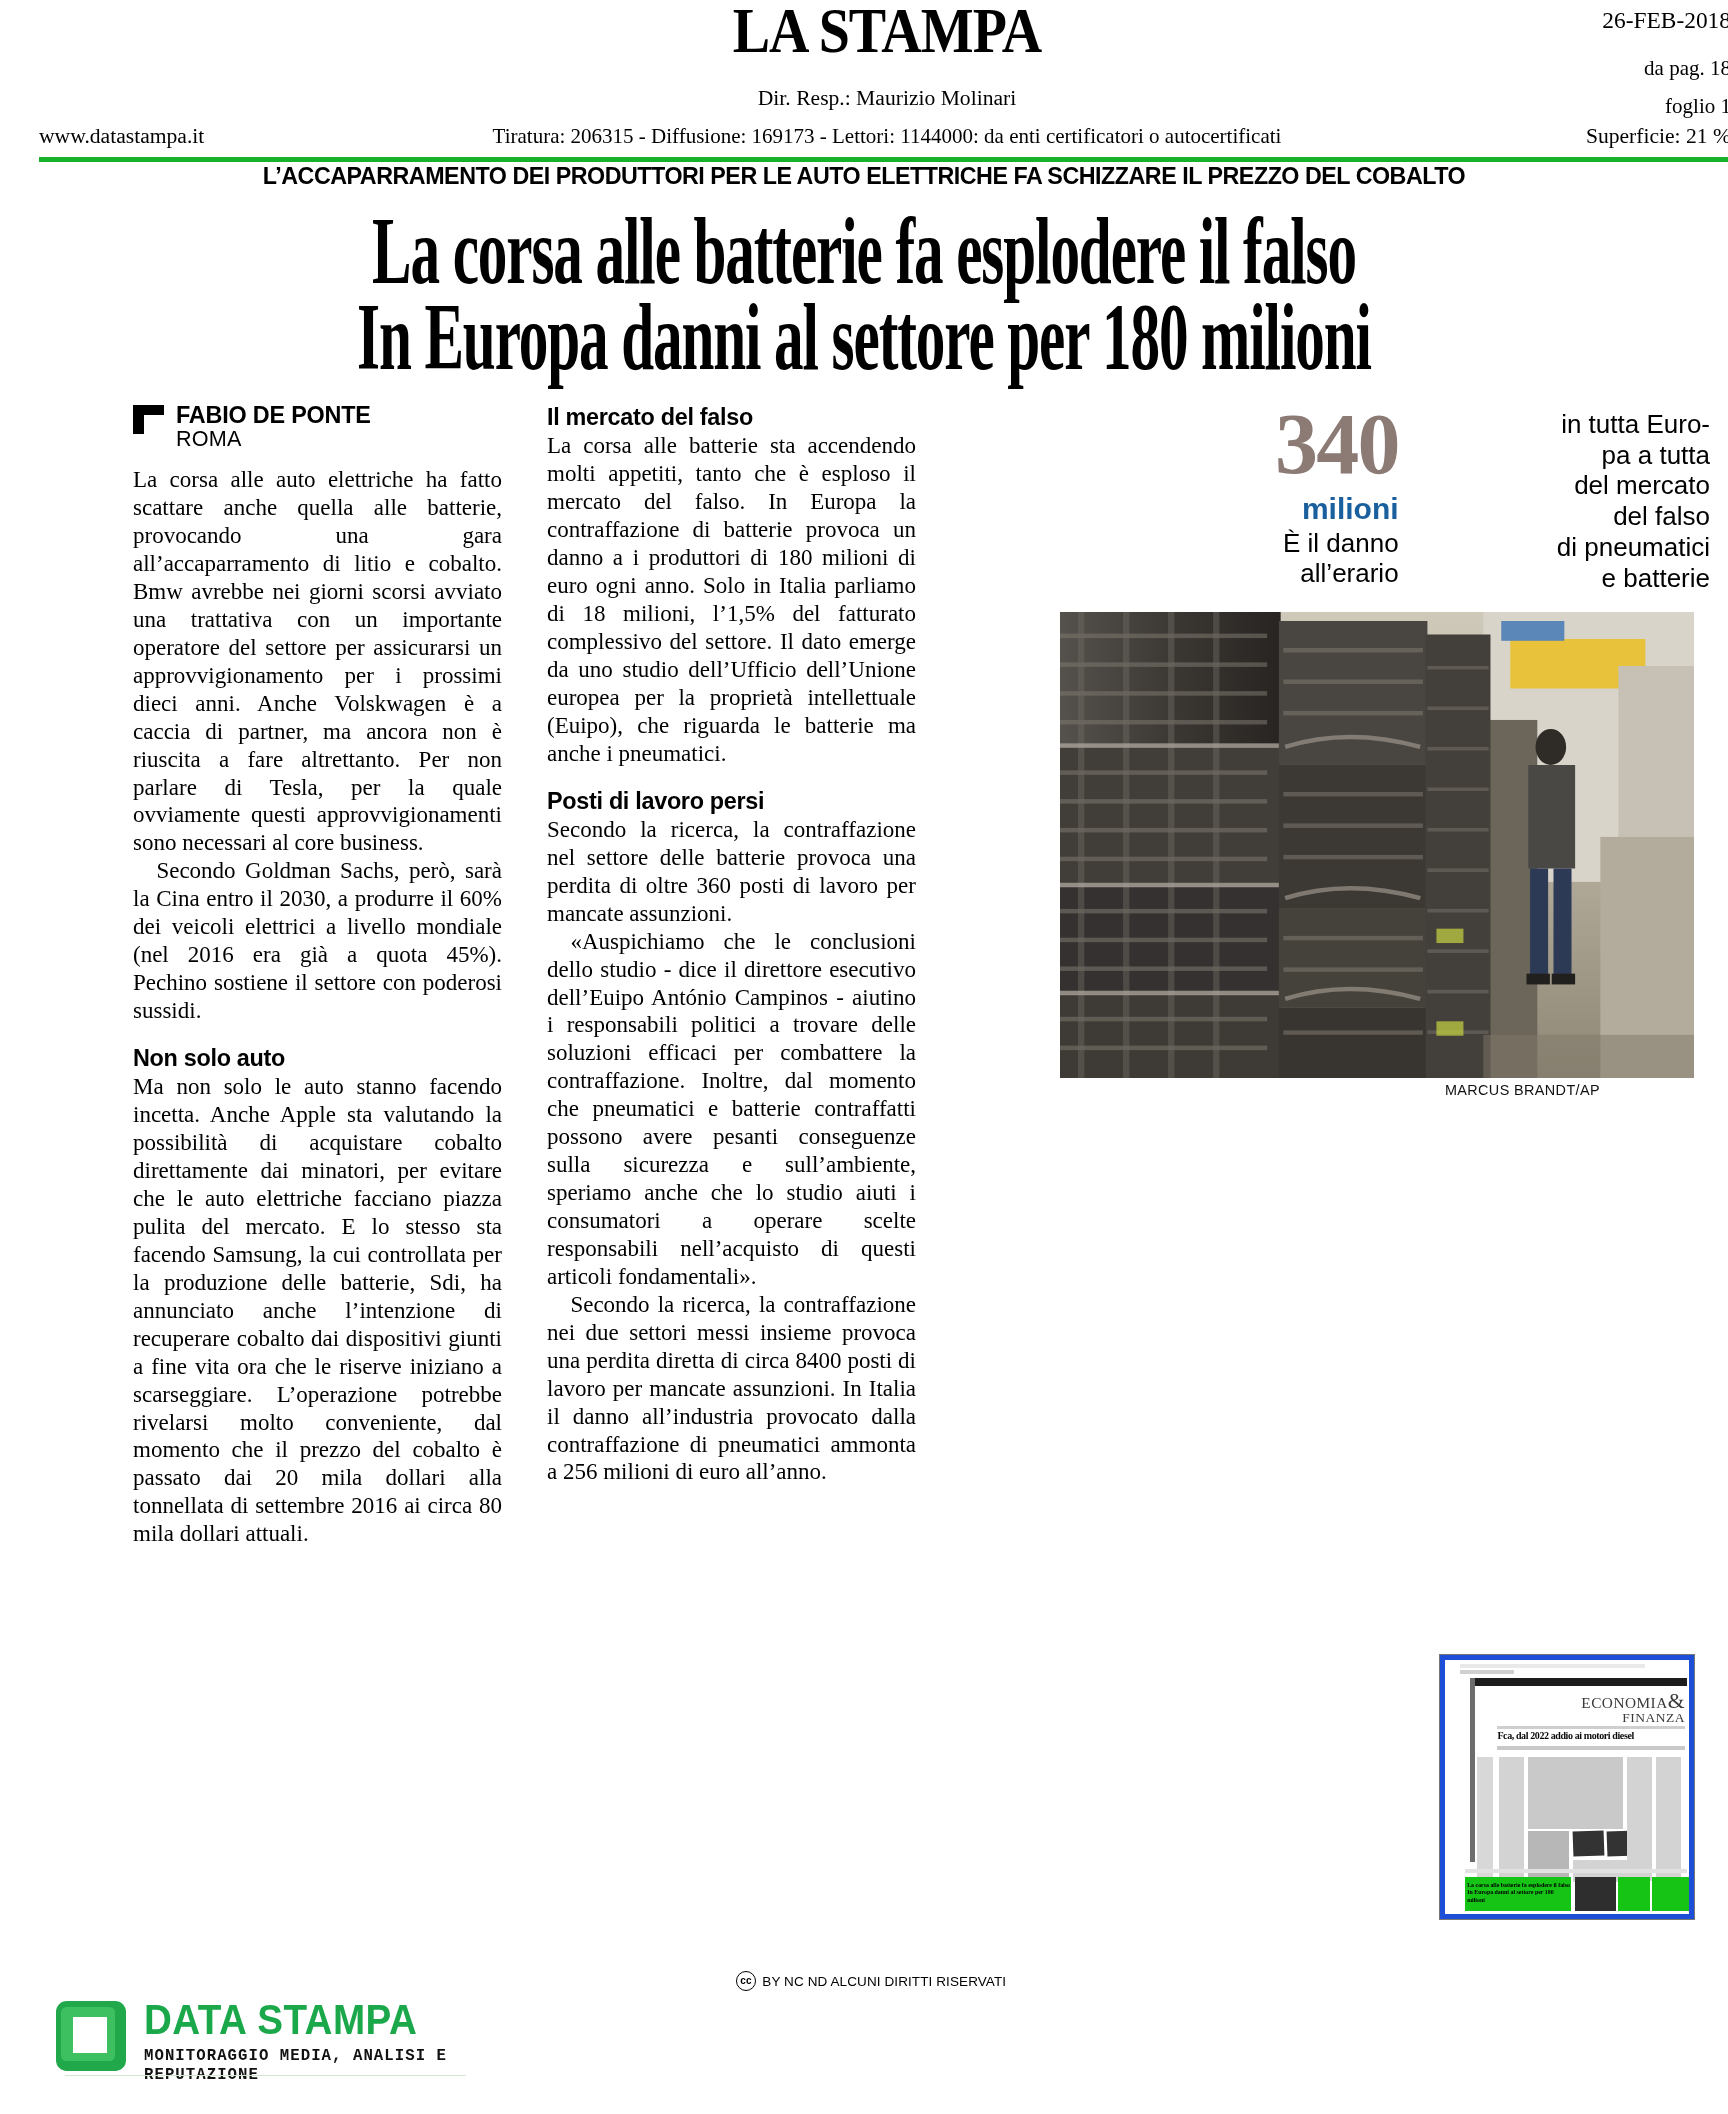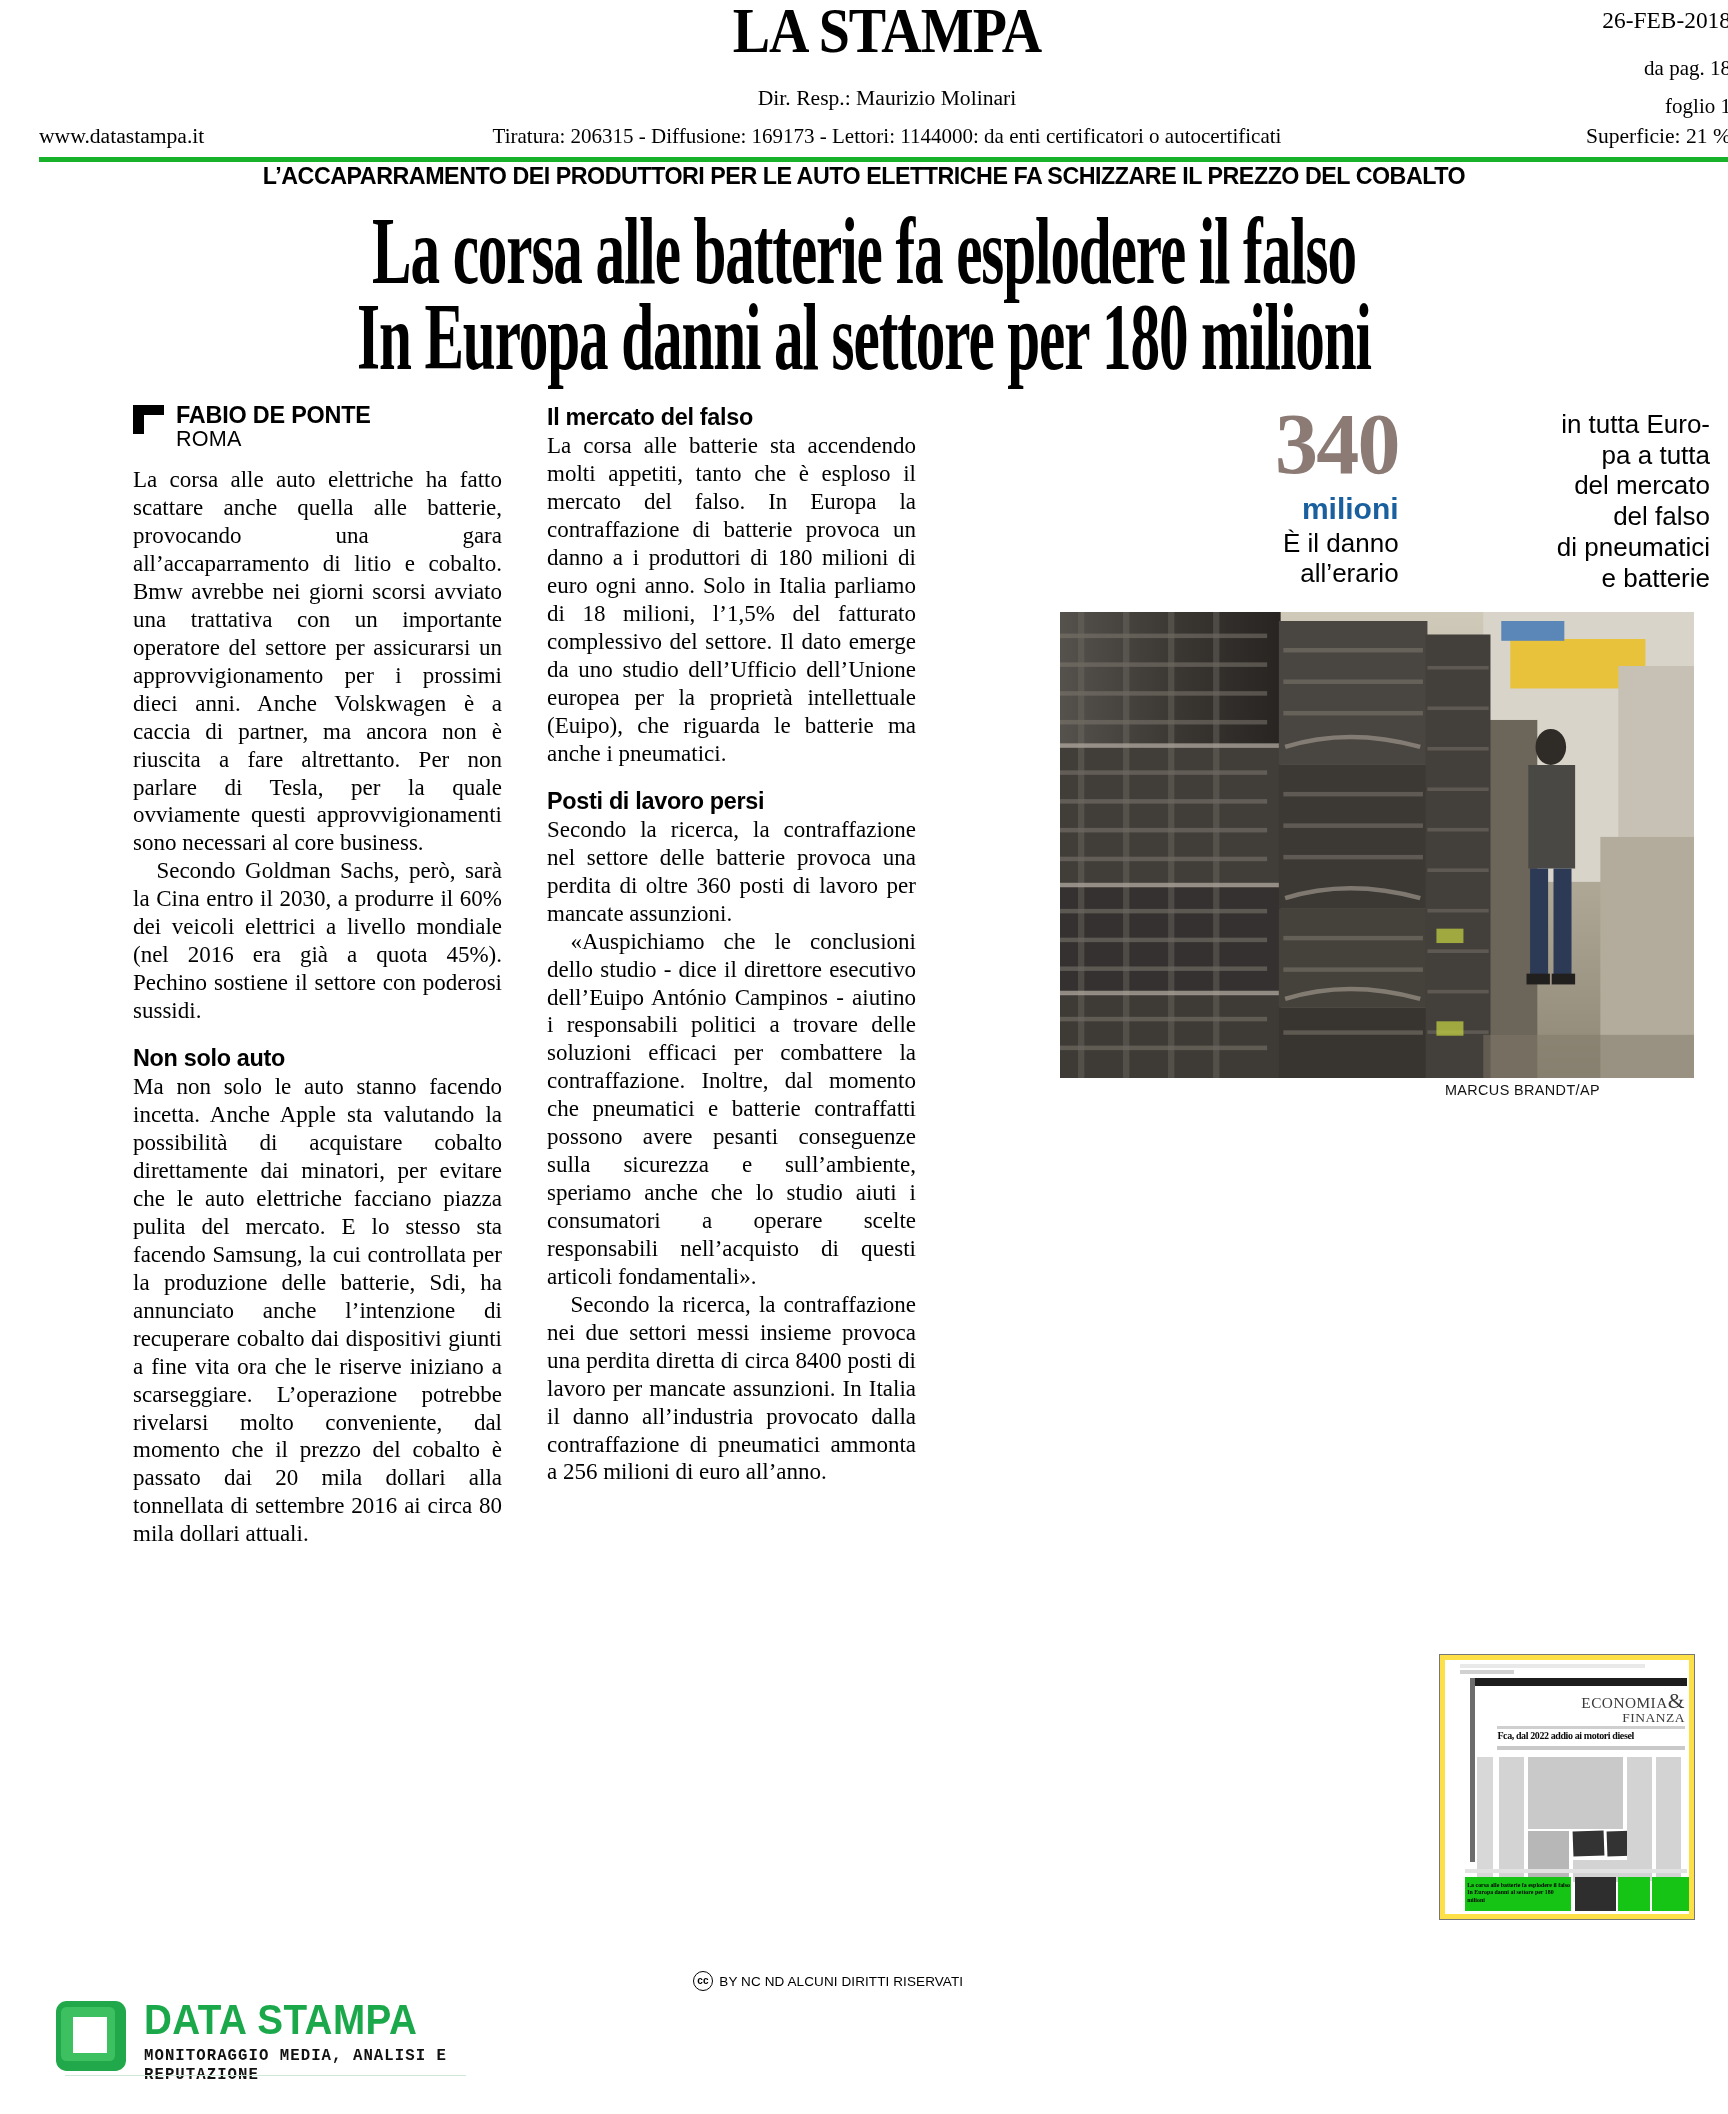--- a/index.html
+++ b/index.html
@@ -136,20 +136,21 @@
   .cc-line {
     position:absolute; left:693px; top:1971px;
     display:flex; align-items:center; gap:6.3px;
     font-family:"Liberation Sans", sans-serif;
     font-size:13.5px; letter-spacing:0.1px;
   }
   .cc-badge {
     width:20px; height:20px; border:1.8px solid #000; border-radius:50%;
     font-size:10px; font-weight:bold; line-height:17px; text-align:center;
     font-family:"Liberation Sans", sans-serif;
+    margin-left:43px;
   }
 
   
   .info {
     position:absolute; left:1170px; top:405px;
     width:540px; height:194px;
     display:flex; gap:19px;
   }
   .info-left { width:234px; text-align:right; padding-right:5.4px;}
   .info-num {
@@ -191,21 +192,21 @@
     position:absolute; left:1060px; top:1082px; width:634px;
     text-align:right; padding-right:94px;
     font-family:"Liberation Sans", sans-serif;
     font-size:14.4px; letter-spacing:0.4px; color:#111;
   }
 
   
   .thumb {
     position:absolute; left:1439px; top:1654px;
     width:256px; height:266px;
-    border:1.8px solid #777; background:#fde047; overflow:hidden;
+    border:1.8px solid #777; background:#1d4ed8; overflow:hidden;
   }
   .thumb-inner { position:absolute; inset:5.4px; background:#fff; overflow:hidden; }
   .th-topbar { position:absolute; left:14.4px; top:3.6px; width:185px; height:4.5px; background:#e9e9e9;}
   .th-topbar2 { position:absolute; left:14.4px; top:10px; width:54px; height:3.6px; background:#d0d0d0;}
   .th-blackbar { position:absolute; left:27px; top:18px; right:1.8px; height:7.2px; background:#1d1d1d;}
   .th-leftrule { position:absolute; left:25px; top:18px; width:4.5px; bottom:52px; background:#6d6d6d;}
   .th-eco {
     position:absolute; right:3.6px; top:31px; width:164px;
     text-align:right;
     font-family:"Liberation Serif", serif;

